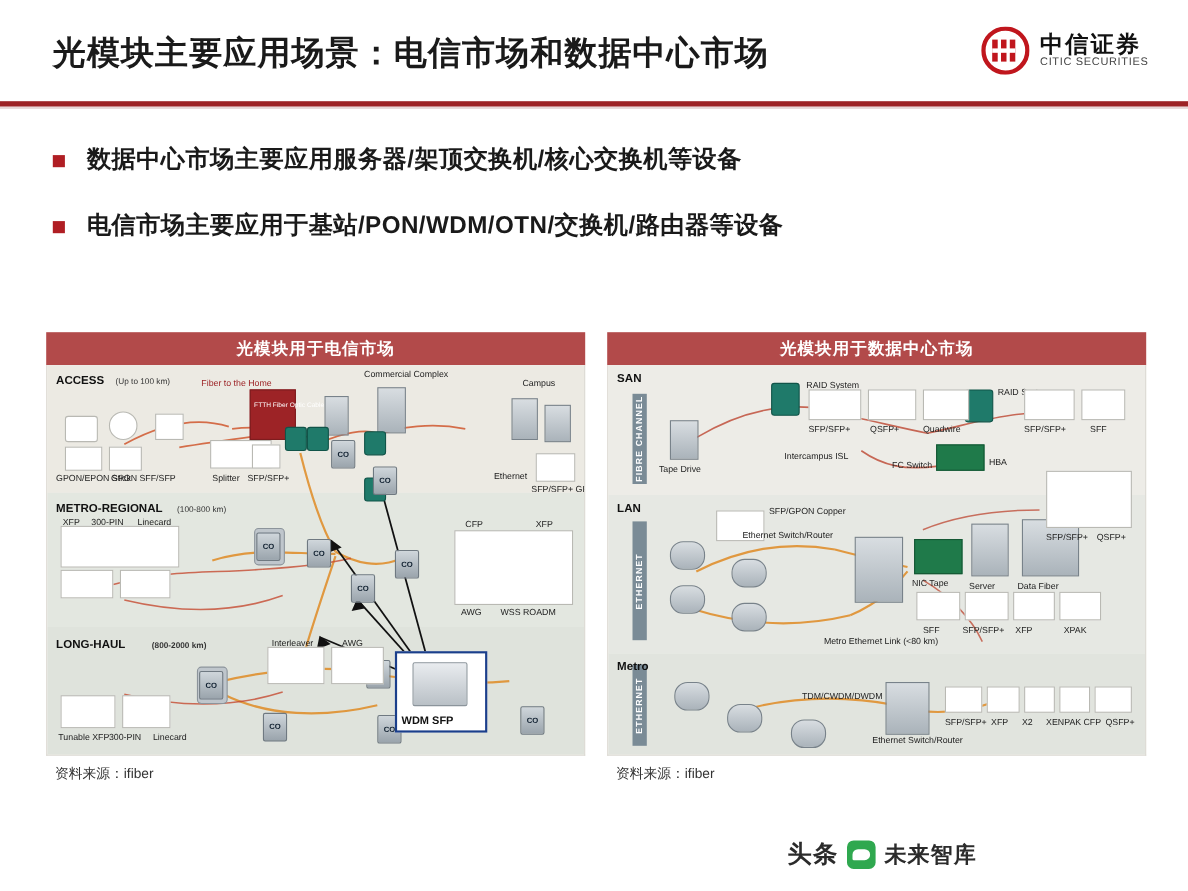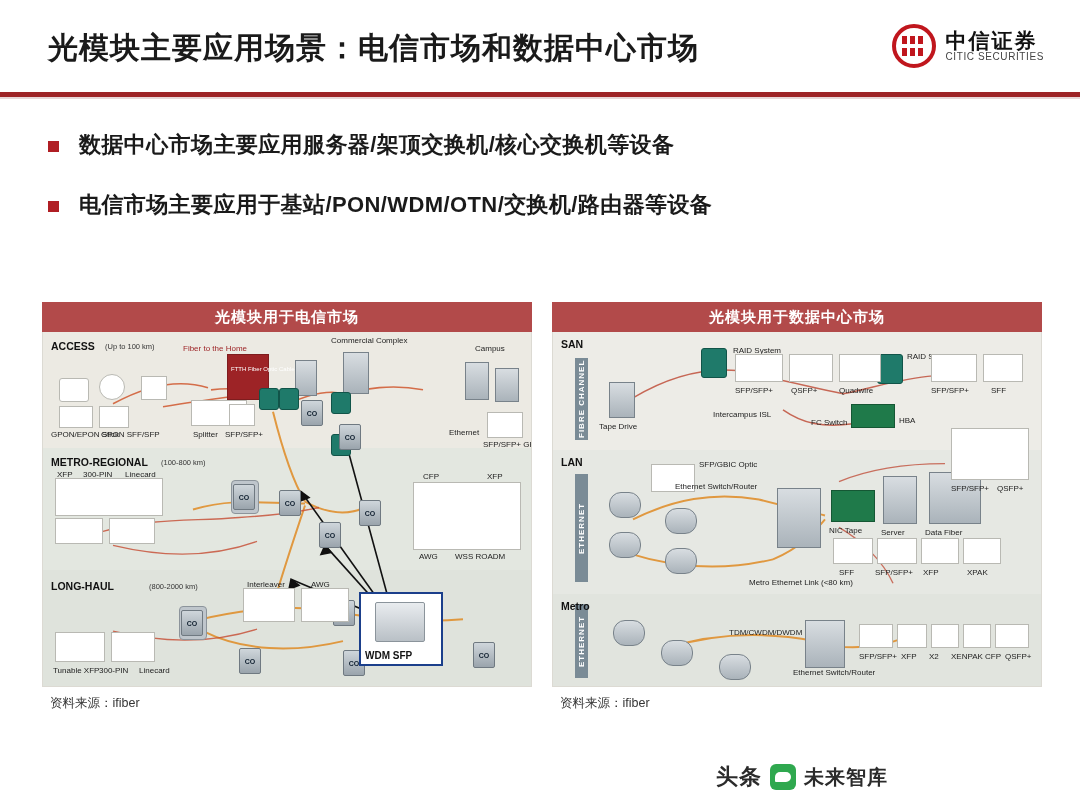--- a/index.html
+++ b/index.html
@@ -307,21 +307,21 @@
       <div class="band" style="top:116px;height:122px;background:#e3e7e0;"></div>
       <div class="band" style="top:238px;height:117px;background:#dfe3dc;"></div>
 
       <div class="sec-title" style="left:8px;top:8px;">ACCESS</div>
       <div class="sec-sub" style="left:62px;top:10px;">(Up to 100 km)</div>
 
       <div class="sec-title" style="left:8px;top:124px;">METRO-REGIONAL</div>
       <div class="sec-sub" style="left:118px;top:126px;">(100-800 km)</div>
 
       <div class="sec-title" style="left:8px;top:248px;">LONG-HAUL</div>
-      <div class="sec-sub" style="left:106px;top:250px;">(800-2000 km)</div>
+      <div class="sec-sub" style="left:95px;top:250px;font-weight:bold;">(800-2000 km)</div>
 
       <svg class="wires" viewBox="0 0 488 355" preserveAspectRatio="none">
         <g stroke="#d0582f" stroke-width="1.6" fill="none" opacity="0.85">
           <path d="M70 72 C110 50, 140 48, 165 56"></path>
           <path d="M120 75 C150 70, 180 66, 210 62"></path>
           <path d="M168 58 C200 54, 230 62, 248 70"></path>
           <path d="M250 70 C268 62, 288 58, 300 62"></path>
           <path d="M300 64 C320 56, 350 52, 380 58"></path>
         </g>
         <g stroke="#e0902f" stroke-width="2" fill="none" opacity="0.9">
@@ -486,21 +486,21 @@
       <div class="box" style="left:430px;top:22px;width:40px;height:28px;"></div>
       <div class="lbl" style="left:378px;top:54px;">SFP/SFP+</div>
       <div class="lbl" style="left:438px;top:54px;">SFF</div>
 
       <div class="lbl" style="left:160px;top:78px;">Intercampus ISL</div>
       <div class="lbl" style="left:258px;top:86px;">FC Switch</div>
       <div class="lbl lbl-b" style="left:346px;top:84px;">HBA</div>
       <div class="box" style="left:298px;top:72px;width:44px;height:24px;background:#1f7a4a;border-color:#155734;"></div>
 
       <div class="box" style="left:98px;top:132px;width:44px;height:28px;"></div>
-      <div class="lbl" style="left:146px;top:128px;">SFP/GBIC Optic</div>
+      <div class="lbl" style="left:146px;top:128px;">SFP/GPON Copper</div>
 
       <div class="rack" style="left:56px;top:160px;width:32px;height:26px;border-radius:12px;"></div>
       <div class="rack" style="left:56px;top:200px;width:32px;height:26px;border-radius:12px;"></div>
       <div class="rack" style="left:112px;top:176px;width:32px;height:26px;border-radius:12px;"></div>
       <div class="rack" style="left:112px;top:216px;width:32px;height:26px;border-radius:12px;"></div>
       <div class="lbl" style="left:122px;top:150px;">Ethernet Switch/Router</div>
 
       <div class="rack" style="left:224px;top:156px;width:44px;height:60px;"></div>
       <div class="box" style="left:278px;top:158px;width:44px;height:32px;background:#1f7a4a;border-color:#155734;"></div>
       <div class="lbl" style="left:276px;top:194px;">NIC Tape</div>

